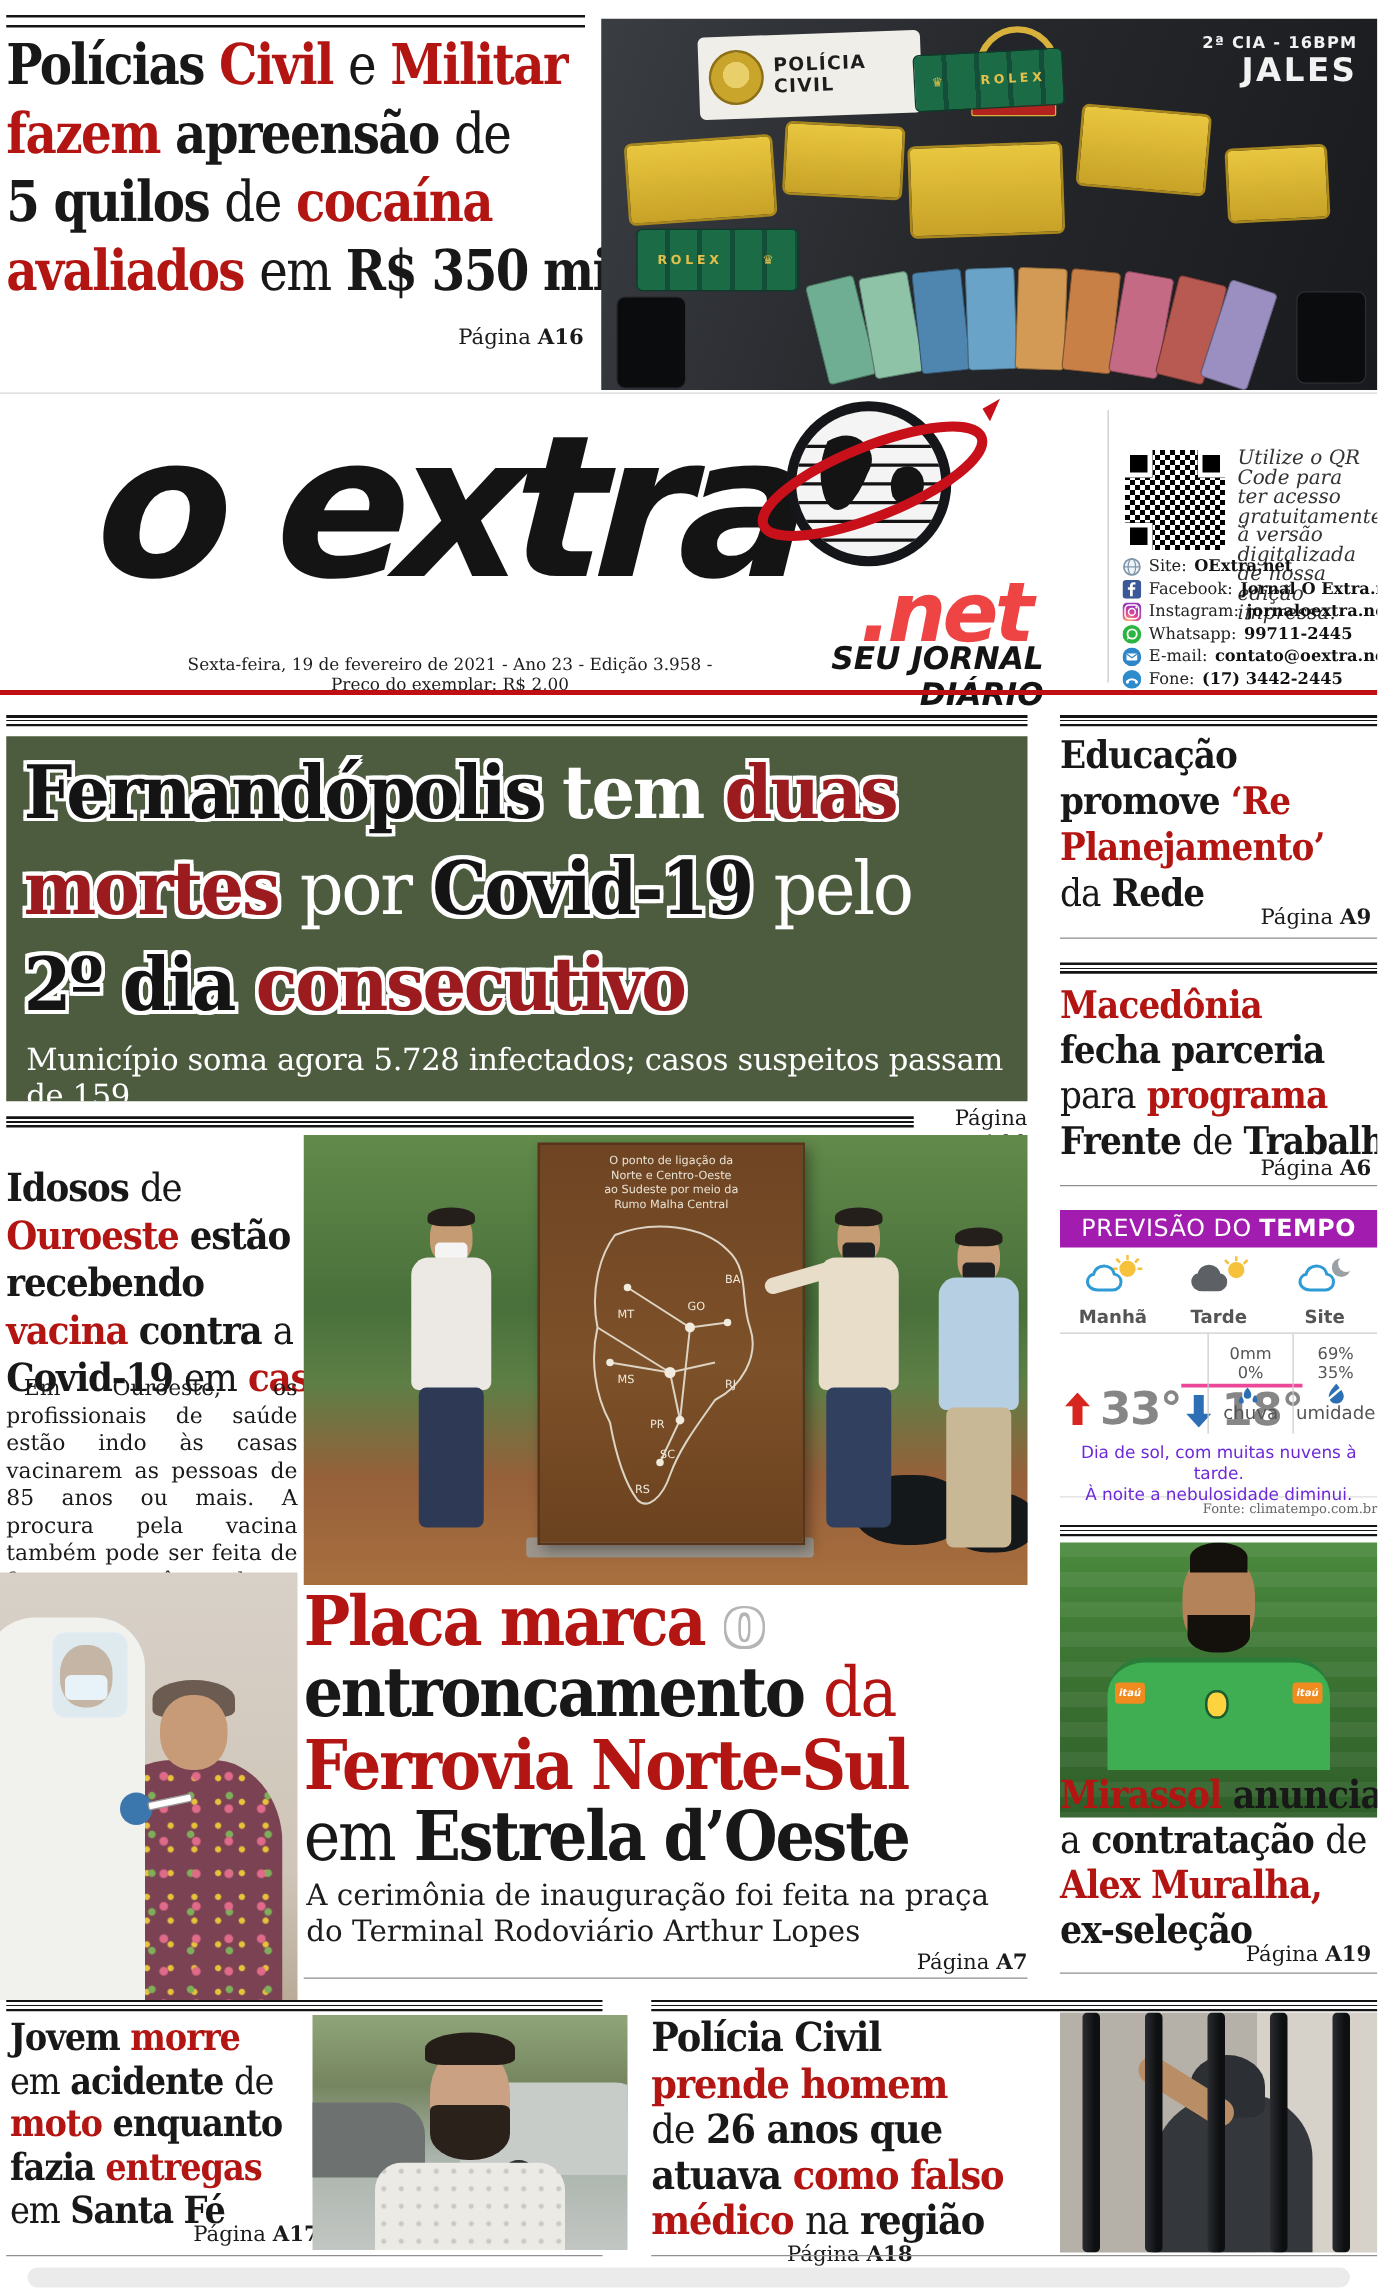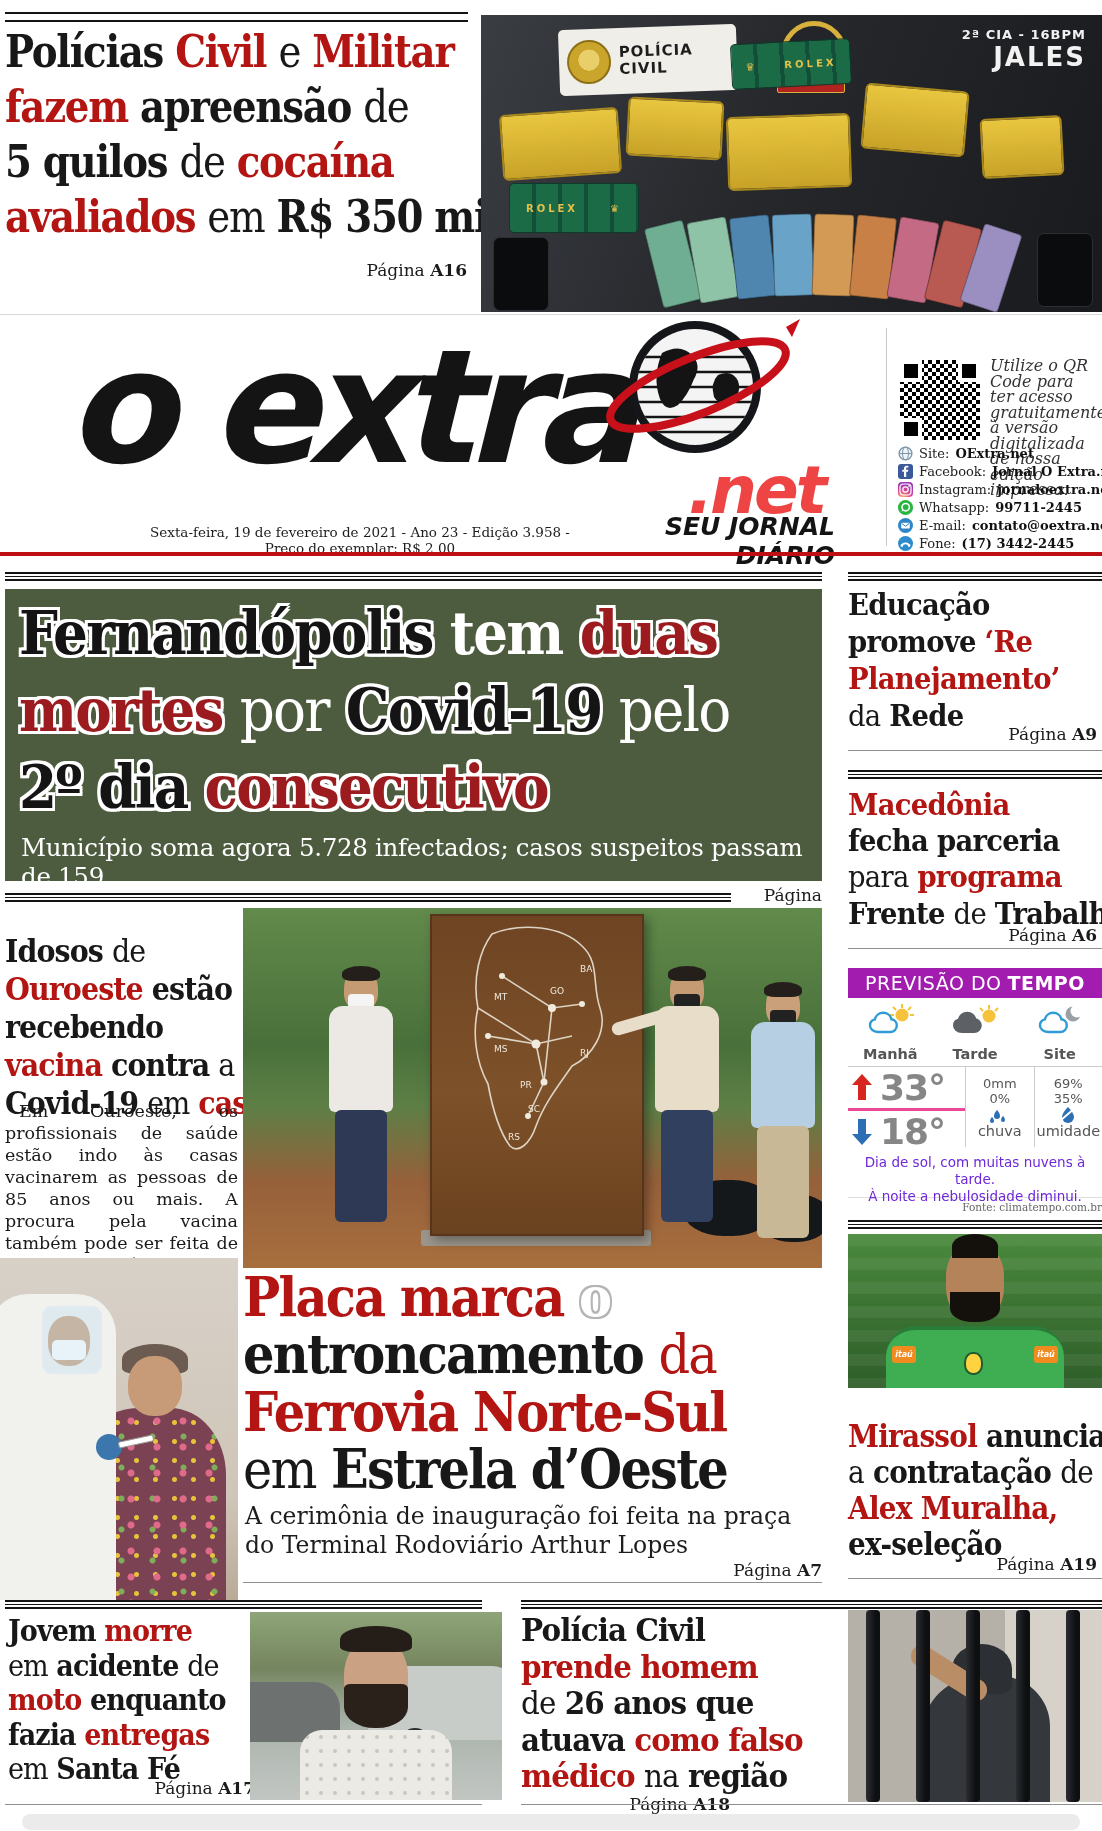--- a/index.html
+++ b/index.html
@@ -72,21 +72,21 @@
   #jovem-hl{left:8px;top:1614px;width:267px;transform:scaleX(.9);font-size:30px;line-height:34.5px;letter-spacing:-1px;}
   #policia-hl{left:521px;top:1612px;width:326px;transform:scaleX(.92);font-size:32px;line-height:36.5px;letter-spacing:-1px;}
   
   #weather{left:848px;top:968px;width:254px;font-family:"DejaVu Sans",sans-serif;}
   #weather-title{height:30px;background:#a21caf;color:#fff;display:flex;align-items:center;justify-content:center;font-size:19px;letter-spacing:.5px;gap:6px;}
   #weather-icons{display:flex;height:48px;align-items:center;}
   #weather-icons div{flex:1;text-align:center;}
   #weather-periods{display:flex;height:20px;border-bottom:1px solid #ccc;}
   #weather-periods div{flex:1;text-align:center;font-size:14.5px;font-weight:bold;color:#555;}
   #weather-main{display:flex;height:80px;}
-  #w-temps{width:118px;display:flex;flex-direction:column;}
+  #w-temps{width:118px;display:flex;flex-direction:row;margin-top:40px;}
   .w-temp-row{flex:1;display:flex;align-items:center;gap:8px;padding-left:4px;}
   .w-temp-row + .w-temp-row{border-top:3px solid #ec4899;}
   .w-num{font-size:36px;font-weight:bold;color:#868686;letter-spacing:-1px;}
   .w-col{width:68px;border-left:1px solid #ccc;display:flex;flex-direction:column;align-items:center;justify-content:center;font-size:13px;color:#555;line-height:15px;}
   .w-col .w-label{font-size:14.5px;margin-top:1px;}
   #weather-desc{padding-top:7px;height:38px;text-align:center;font-size:13.5px;line-height:17px;font-weight:normal;color:#6d28d9;}
   #weather-src{border-top:1px solid #ddd;margin-top:5px;padding-top:3px;text-align:right;font-size:10.5px;color:#666;font-family:"DejaVu Serif",serif;}
   
   .photo{position:absolute;overflow:hidden;}
   
@@ -107,21 +107,21 @@
   #vac-dress{position:absolute;left:66px;top:150px;width:160px;height:192px;border-radius:45% 35% 0 0;background:radial-gradient(#e06a8a 3px,transparent 4px) 0 0/26px 26px,radial-gradient(#7fae5a 2.5px,transparent 3.5px) 9px 13px/31px 31px,radial-gradient(#e8c23a 2px,transparent 3px) 4px 5px/19px 19px,#7a4252;}
   #vac-head{position:absolute;left:128px;top:98px;width:54px;height:60px;background:#c79b78;border-radius:46%;}
   #vac-hair{position:absolute;left:122px;top:86px;width:66px;height:30px;background:#6b5b50;border-radius:50% 50% 20% 20%;}
   #nurse{position:absolute;left:-12px;top:36px;width:128px;height:306px;background:#f1f1ee;border-radius:40px 40px 0 0;}
   #nurse-head{position:absolute;left:48px;top:58px;width:42px;height:50px;background:#c9a07c;border-radius:45%;}
   #nurse-mask{position:absolute;left:52px;top:82px;width:34px;height:20px;background:#fdfdfd;border-radius:5px;}
   #nurse-shield{position:absolute;left:42px;top:48px;width:56px;height:64px;background:rgba(190,220,240,.35);border:2px solid #dfeaf2;border-radius:10px;}
   #nurse-glove{position:absolute;left:96px;top:176px;width:26px;height:26px;background:#3b77ad;border-radius:50%;}
   #syringe{position:absolute;left:118px;top:180px;width:34px;height:5px;background:#fff;border:1px solid #999;border-radius:2px;transform:rotate(-12deg);}
   
-  #mir-photo{left:848px;top:1234px;width:254px;height:154px;background:repeating-linear-gradient(180deg,rgba(255,255,255,.06) 0 12px,rgba(0,0,0,0) 12px 24px),linear-gradient(180deg,#4b8a3e 0%,#3c7433 45%,#2f5e29 100%);}
+  #mir-photo{left:848px;top:1234px;width:254px;height:220px;background:repeating-linear-gradient(180deg,rgba(255,255,255,.06) 0 12px,rgba(0,0,0,0) 12px 24px),linear-gradient(180deg,#4b8a3e 0%,#3c7433 45%,#2f5e29 100%);}
   #mir-torso{position:absolute;left:38px;top:92px;width:178px;height:86px;background:#3fae52;border-radius:30px 30px 0 0;border-top:4px solid #2a7d39;}
   .mir-sleeve{position:absolute;top:112px;width:24px;height:17px;background:#f08b1f;border-radius:3px;color:#fff;font-family:"DejaVu Sans",sans-serif;font-style:italic;font-weight:bold;font-size:8px;text-align:center;line-height:17px;}
   #mir-badge{position:absolute;left:116px;top:118px;width:15px;height:19px;background:#ffd23f;border:2px solid #1c5c2e;border-radius:45%;}
   #mir-head{position:absolute;left:98px;top:10px;width:58px;height:76px;background:#b5835a;border-radius:42%;}
   #mir-hawk{position:absolute;left:104px;top:0;width:46px;height:24px;background:#14100c;border-radius:50% 50% 0 0;}
   #mir-beard{position:absolute;left:102px;top:58px;width:50px;height:30px;background:#14100c;border-radius:0 0 45% 45%;}
   
   #man-photo{left:250px;top:1612px;width:252px;height:188px;background:linear-gradient(180deg,#8fa579 0%,#75855f 30%,#aab3ac 60%,#c2c6c2 100%);}
   .car{position:absolute;border-radius:18px 26px 6px 6px;}
   #man-head{position:absolute;left:94px;top:26px;width:64px;height:84px;background:#caa183;border-radius:44%;}
@@ -469,20 +469,26 @@
     <div id="nurse-shield"></div>
     <div id="nurse-glove"></div>
     <div id="syringe"></div>
   </div>
 
   <div class="abs photo" id="placa-photo">
     <div class="bag" style="left:440px;top:272px;width:90px;height:56px;"></div>
     <div class="bag" style="left:516px;top:286px;width:70px;height:48px;"></div>
     <div id="plaque-base"></div>
     <div id="plaque">
+      <div style="padding-top:8px;">
+        <div class="plaque-line">O ponto de ligação da</div>
+        <div class="plaque-line">Norte e Centro-Oeste</div>
+        <div class="plaque-line">ao Sudeste por meio da</div>
+        <div class="plaque-line">Rumo Malha Central</div>
+      </div>
       <svg width="206" height="250" viewBox="0 0 206 250">
         <g fill="none" stroke="#e6e0d2" stroke-width="1.6" opacity=".92">
           <path d="M60 18 C90 6 130 10 150 30 C168 46 160 70 168 92 C176 116 160 140 140 150 C126 170 112 188 104 210 C98 228 86 238 78 230 C66 214 60 190 56 168 C44 146 40 118 46 92 C40 62 48 34 60 18 Z"></path>
           <path d="M70 60 L120 92 L150 88"></path>
           <path d="M56 120 L104 128 L140 120"></path>
           <path d="M104 128 L112 166 L96 200"></path>
           <path d="M120 92 L112 166"></path>
           <path d="M46 92 L104 128"></path>
         </g>
         <g fill="#f0ebdd">

